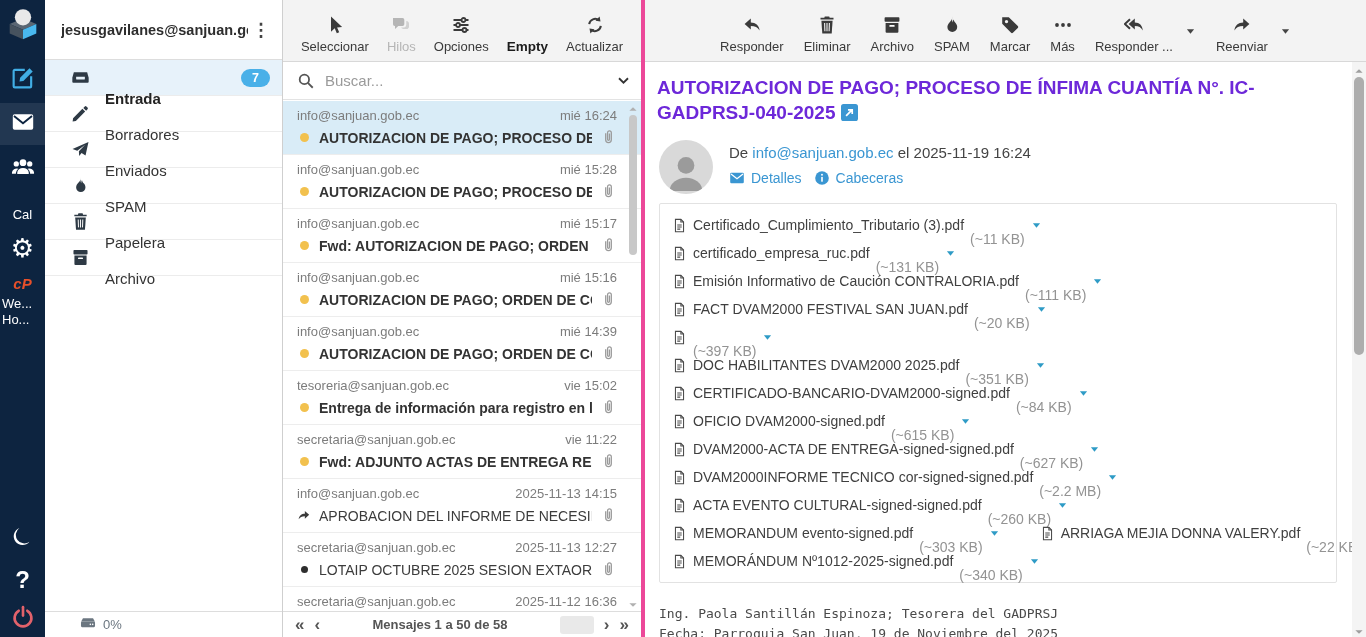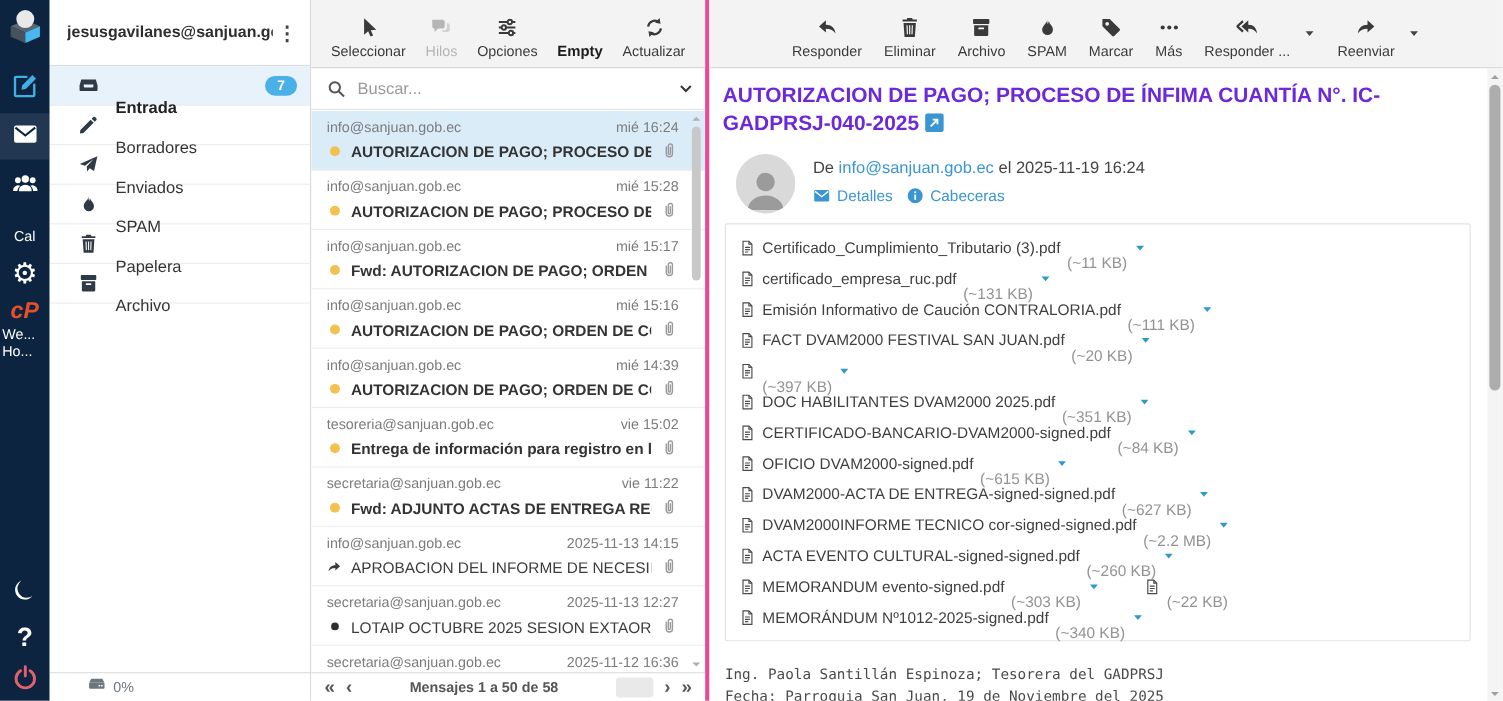--- a/index.html
+++ b/index.html
@@ -10,21 +10,21 @@
   .rail { position:absolute; left:0; top:0; width:45px; height:637px; background:#0d2440; z-index:5; }
   .rail-item { position:absolute; left:0; width:45px; display:flex; align-items:center; justify-content:center; color:#fff; }
   .rail-item svg { width:24px; height:24px; }
   .rail-logo { top:0; height:45px; }
   .rail-logo svg { width:38px; height:38px; }
   .rail-compose { top:60px; height:40px; color:#41aee5; }
   .rail-mail { top:103px; height:42px; background:rgba(255,255,255,.09); }
   .rail-contacts { top:149px; height:40px; }
   .rail-cal { top:205px; height:18px; color:#fff; font-size:13px; overflow:hidden; white-space:nowrap; }
   .rail-gear { top:228px; height:40px; font-size:26px; color:#fff; }
-  .rail-cp { top:272px; height:22px; color:#e8502a; font-weight:bold; font-style:italic; font-size:21px; }
+  .rail-cp { top:272px; height:22px; color:#e8502a; font-weight:bold; font-style:italic; font-size:15px; }
   .rail-we { top:296px; height:40px; color:#fff; font-size:13px; line-height:16px; text-align:left; padding-left:2px;
              display:block; overflow:hidden; white-space:pre-line; }
   .rail-moon { top:520px; height:40px; }
   .rail-help { top:562px; height:36px; color:#fff; font-size:24px; font-weight:bold; }
   .rail-power { top:600px; height:37px; color:#e2626b; }
 
   
   .folders-col { position:absolute; left:45px; top:0; width:238px; height:637px; background:#fff; border-right:1px solid #cfcfcf; }
   .account-bar { height:60px; border-bottom:1px solid #ddd; display:flex; align-items:center; padding:0 8px 0 16px; }
   .account-email { flex:1; font-size:14.5px; color:#2e2e2e; font-weight:bold; white-space:nowrap; overflow:hidden; }
@@ -88,21 +88,21 @@
   .view-col { position:absolute; left:645px; top:0; right:0; height:637px; background:#fff; }
   .view-toolbar { height:62px; background:#f3f3f3; border-bottom:1px solid #d8d8d8; display:flex; align-items:flex-end;
                   justify-content:center; gap:20px; padding-bottom:7px; }
   .view-body { position:absolute; top:62px; left:0; right:14px; bottom:0; overflow:hidden; }
 
   .msg-subjectline { position:absolute; top:13px; left:12px; max-width:640px; font-size:19px; font-weight:bold;
                      color:#6d28d9; line-height:25px; }
   .ext-icon { display:inline-block; width:17px; height:17px; vertical-align:-2px; margin-left:6px; }
   .ext-icon svg { width:17px; height:17px; }
 
-  .sender-block { position:absolute; top:78px; left:24px; display:flex; gap:16px;justify-content:space-between; }
+  .sender-block { position:absolute; top:78px; left:14px; display:flex; gap:16px;justify-content:space-between; }
   .avatar { width:54px; height:54px; border-radius:50%; background:#d9d9d9; overflow:hidden; display:flex; align-items:flex-end; justify-content:center; }
   .avatar svg { width:44px; height:44px; color:#9b9b9b; }
   .sender-meta { padding-top:4px; }
   .sender-line { font-size:15px; color:#444; }
   .sender-line a { color:#3a96d2; text-decoration:none; }
   .sender-actions { margin-top:9px; display:flex; gap:12px; }
   .s-action { display:flex; align-items:center; gap:6px; color:#3a96d2; font-size:14px; cursor:pointer; }
   .s-action svg { width:16px; height:16px; color:#3a96d2; }
 
   .attach-box { position:absolute; top:141px; left:14px; width:678px; border:1px solid #e2e2e2; border-radius:2px;
@@ -812,20 +812,21 @@
               </svg>
             </span>
           </span>
           <span class="attach-item">
             <span class="aicon">
               <svg viewBox="0 0 20 20" fill="none" stroke="currentColor" stroke-width="1.4">
                 <path d="M4.6 1.8h7.2l3.6 3.6v12.8H4.6z"></path>
                 <path d="M11.8 1.8v3.6h3.6M7 9.2h6M7 12h6M7 14.8h4"></path>
               </svg>
             </span>
+            <span class="attach-name">ARRIAGA MEJIA DONNA VALERY.pdf</span>
             <span class="attach-size">(~22 KB)</span>
           </span>
         </div>
         <div class="attach-row">
           <span class="attach-item">
             <span class="aicon">
               <svg viewBox="0 0 20 20" fill="none" stroke="currentColor" stroke-width="1.4">
                 <path d="M4.6 1.8h7.2l3.6 3.6v12.8H4.6z"></path>
                 <path d="M11.8 1.8v3.6h3.6M7 9.2h6M7 12h6M7 14.8h4"></path>
               </svg>

